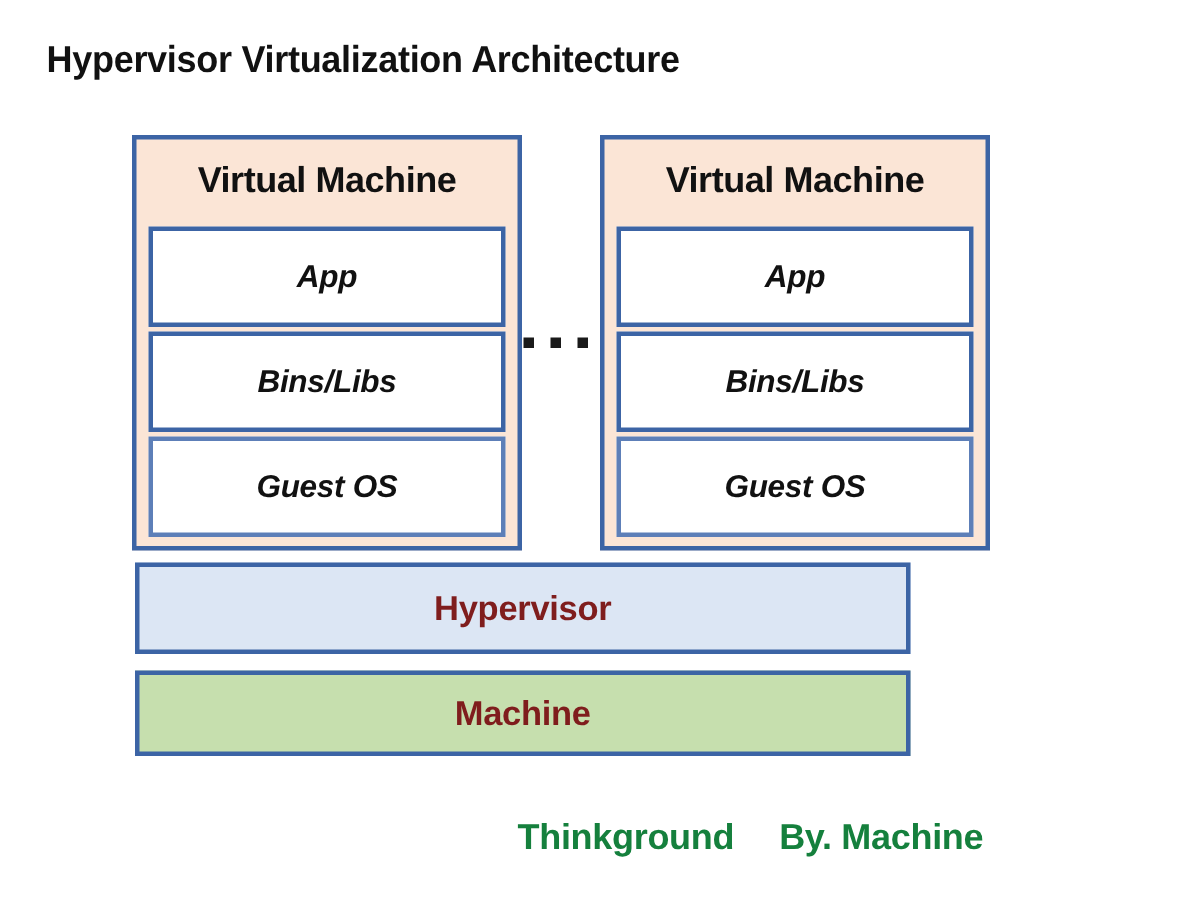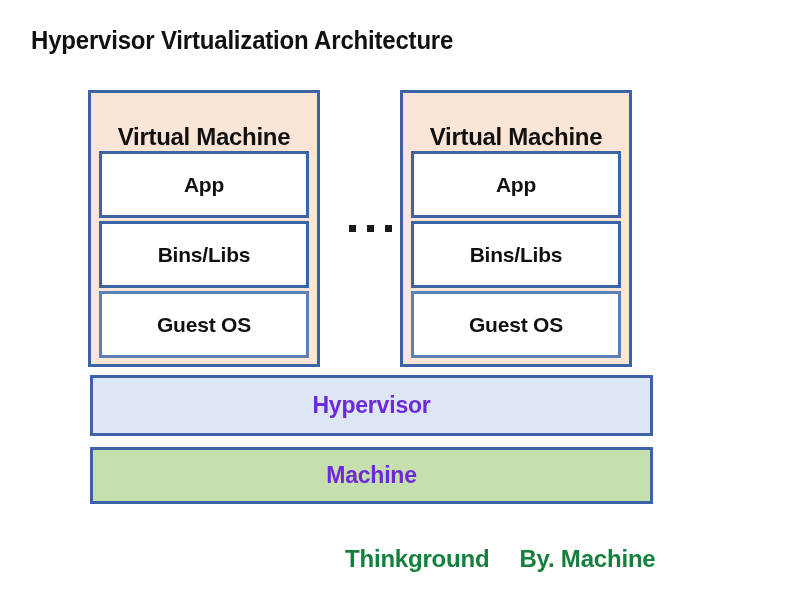--- a/index.html
+++ b/index.html
@@ -42,26 +42,26 @@
     position: absolute;
     left: 88px;
     top: 90px;
     width: 565px;
     height: 277px;
   }
 
   .vm-box {
     position: absolute;
     top: 0;
-    width: 232px;
+    width: 260px;
     height: 277px;
     box-sizing: border-box;
     background: #fbe5d6;
     border: 3px solid #3c64a5;
-    padding: 16px;
+    padding: 0;
   }
   .vm-box.left  { left: 0; }
   .vm-box.right { left: 312px; }
 
   .vm-title {
     height: 56px;
     line-height: 56px;
     text-align: center;
     font-size: 24px;
     font-weight: bold;
@@ -87,20 +87,21 @@
     background: #ffffff;
     border: 3px solid #3c64a5;
     display: flex;
     align-items: center;
     justify-content: center;
     font-size: 21px;
     font-weight: bold;
     color: #111111;
     letter-spacing: -0.2px;
     white-space: nowrap;
+    font-style: italic;
   }
   .vm-layer.guest-os {
     border-color: #5d7fb8;
     text-align: right;
   }
 
   
   .vm-ellipsis {
     position: absolute;
     left: 252px;
@@ -116,29 +117,29 @@
     width: 7px;
     height: 7px;
     background: #1a1a1a;
     display: block;
   }
 
   
   .stack-bar {
     position: absolute;
     left: 90px;
-    width: 563px;
+    width: 517px;
     box-sizing: border-box;
     border: 3px solid #3c64a5;
     display: flex;
     align-items: center;
     justify-content: center;
     font-size: 23px;
     font-weight: bold;
-    color: #6d28d9;
+    color: #7f1d1d;
     letter-spacing: -0.2px;
     white-space: nowrap;
   }
   .stack-bar.hypervisor {
     top: 375px;
     height: 61px;
     background: #dce6f4;
   }
   .stack-bar.hardware {
     top: 447px;

